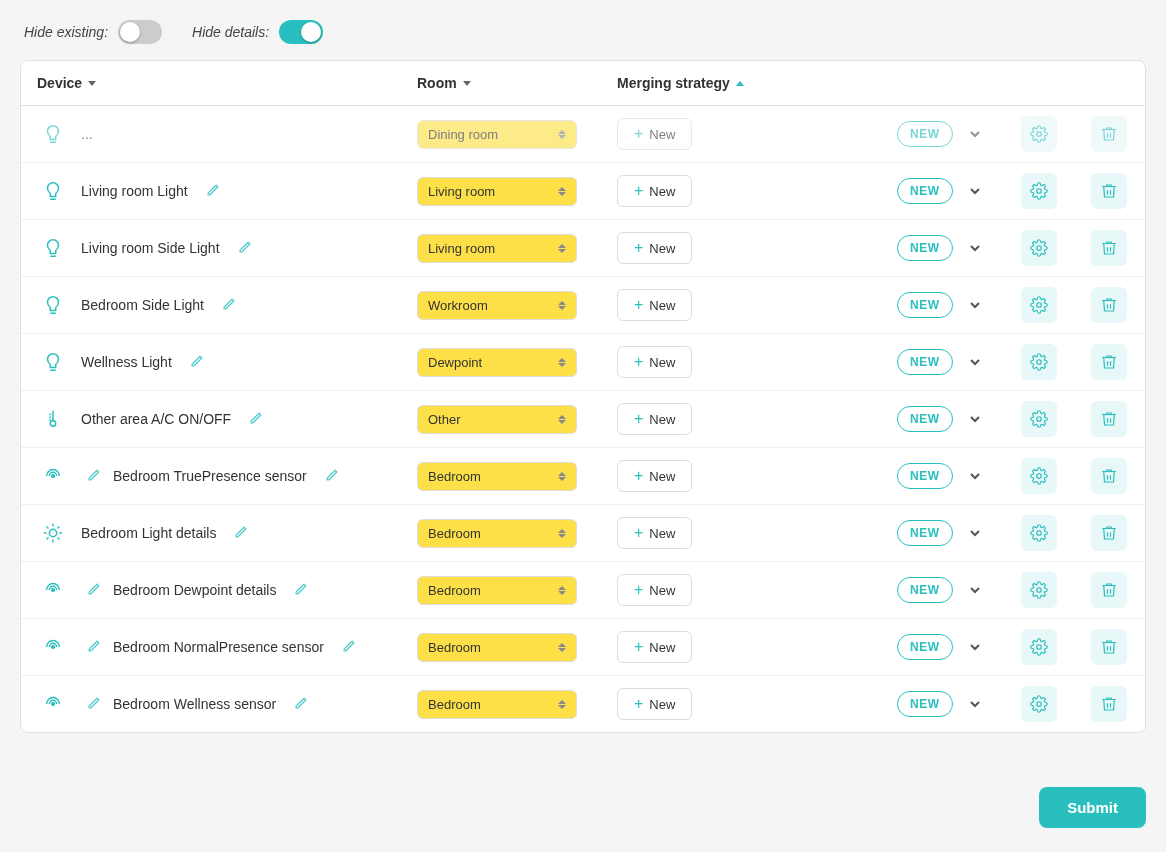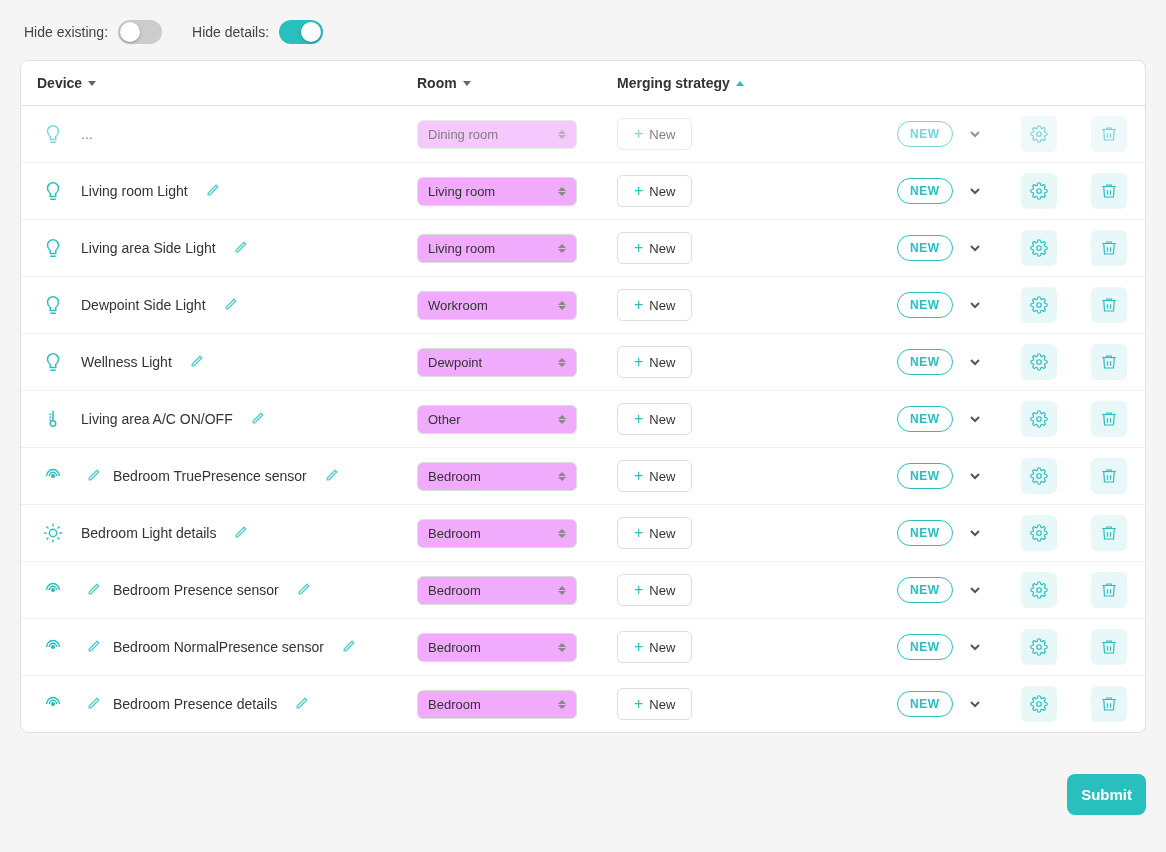--- a/index.html
+++ b/index.html
@@ -24,20 +24,21 @@
       padding: 0 4px;
     }
     .toggle-group {
       display: flex;
       align-items: center;
       gap: 10px;
     }
     .toggle-label {
       font-size: 14px;
       color: #444;
+      font-style: italic;
     }
     .toggle {
       width: 44px;
       height: 24px;
       border-radius: 12px;
       position: relative;
       cursor: pointer;
       transition: background 0.2s;
     }
     .toggle.off { background: #ccc; }
@@ -144,21 +145,21 @@
       opacity: 0.8;
     }
     .edit-icon svg { width: 14px; height: 14px; }
 
     .room-select {
       display: flex;
       align-items: center;
       border: 1px solid #ddd;
       border-radius: 6px;
       padding: 6px 10px;
-      background: #f0abfc;
+      background: #fde047;
       cursor: pointer;
       width: 160px;
       justify-content: space-between;
       font-size: 13px;
       color: #333;
     }
     .room-select .up-down {
       display: flex;
       flex-direction: column;
       gap: 1px;
@@ -235,27 +236,27 @@
     .action-btn.delete { background: #e8f7f7; }
 
     .action-cell {
       display: flex;
       align-items: center;
       justify-content: center;
     }
 
     .submit-btn {
       position: absolute;
-      bottom: 37px;
+      bottom: 24px;
       right: 20px;
       background: #2ABFBF;
       color: white;
       border: none;
       border-radius: 8px;
-      padding: 12px 14px;
+      padding: 12px 28px;
       font-size: 15px;
       font-weight: 600;
       cursor: pointer;
     }
 
     .partial-row td {
       padding: 10px 16px;
       opacity: 0.9;
     }
   </style>
@@ -432,21 +433,21 @@
               </td>
             </tr>
             <tr>
               <td>
                 <div class="device-cell">
       <div class="device-icon">
                     <svg viewBox="0 0 24 24" fill="none" stroke="currentColor" stroke-width="1.6">
       <path d="M9 21h6M12 3a6 6 0 0 1 6 6c0 2.4-1.4 4.5-3 5.7V18H9v-3.3C7.4 13.5 6 11.4 6 9a6 6 0 0 1 6-6z"></path>
     </svg>
                   </div>
-                  <span class="device-name">Living area Side Light</span>
+                  <span class="device-name">Living room Side Light</span>
                   <span class="edit-icon"><svg viewBox="0 0 16 16" fill="none" stroke="currentColor" stroke-width="1.5">
       <path d="M11.5 2.5l2 2-9 9H2.5v-2L11.5 2.5z"></path>
     </svg></span>
                 </div>
               </td>
               <td>
                 <div class="room-select">
       <span>Living room</span>
       <span class="up-down">
         <span class="arr-up"></span>
@@ -494,21 +495,21 @@
               </td>
             </tr>
             <tr>
               <td>
                 <div class="device-cell">
       <div class="device-icon">
                     <svg viewBox="0 0 24 24" fill="none" stroke="currentColor" stroke-width="1.6">
       <path d="M9 21h6M12 3a6 6 0 0 1 6 6c0 2.4-1.4 4.5-3 5.7V18H9v-3.3C7.4 13.5 6 11.4 6 9a6 6 0 0 1 6-6z"></path>
     </svg>
                   </div>
-                  <span class="device-name">Dewpoint Side Light</span>
+                  <span class="device-name">Bedroom Side Light</span>
                   <span class="edit-icon"><svg viewBox="0 0 16 16" fill="none" stroke="currentColor" stroke-width="1.5">
       <path d="M11.5 2.5l2 2-9 9H2.5v-2L11.5 2.5z"></path>
     </svg></span>
                 </div>
               </td>
               <td>
                 <div class="room-select">
       <span>Workroom</span>
       <span class="up-down">
         <span class="arr-up"></span>
@@ -622,21 +623,21 @@
                 <div class="device-cell">
       <div class="device-icon">
                     <svg viewBox="0 0 24 24" fill="none" stroke="currentColor" stroke-width="1.6">
       <line x1="12" y1="3" x2="12" y2="14"></line>
       <circle cx="12" cy="17" r="3"></circle>
       <line x1="8" y1="7" x2="10" y2="7"></line>
       <line x1="8" y1="10" x2="10" y2="10"></line>
       <line x1="8" y1="13" x2="10" y2="13"></line>
     </svg>
                   </div>
-                  <span class="device-name">Living area A/C ON/OFF</span>
+                  <span class="device-name">Other area A/C ON/OFF</span>
                   <span class="edit-icon"><svg viewBox="0 0 16 16" fill="none" stroke="currentColor" stroke-width="1.5">
       <path d="M11.5 2.5l2 2-9 9H2.5v-2L11.5 2.5z"></path>
     </svg></span>
                 </div>
               </td>
               <td>
                 <div class="room-select">
       <span>Other</span>
       <span class="up-down">
         <span class="arr-up"></span>
@@ -826,21 +827,21 @@
       <div class="device-icon">
                     <svg viewBox="0 0 24 24" fill="none" stroke="currentColor" stroke-width="1.6">
       <path d="M5 12c0-3.9 3.1-7 7-7s7 3.1 7 7"></path>
       <path d="M8 12c0-2.2 1.8-4 4-4s4 1.8 4 4"></path>
       <circle cx="12" cy="12" r="1.5" fill="currentColor"></circle>
     </svg>
                   </div>
                   <span class="edit-icon"><svg viewBox="0 0 16 16" fill="none" stroke="currentColor" stroke-width="1.5">
       <path d="M11.5 2.5l2 2-9 9H2.5v-2L11.5 2.5z"></path>
     </svg></span>
-                  <span class="device-name">Bedroom Presence sensor</span>
+                  <span class="device-name">Bedroom Dewpoint details</span>
                   <span class="edit-icon"><svg viewBox="0 0 16 16" fill="none" stroke="currentColor" stroke-width="1.5">
       <path d="M11.5 2.5l2 2-9 9H2.5v-2L11.5 2.5z"></path>
     </svg></span>
                 </div>
               </td>
               <td>
                 <div class="room-select">
       <span>Bedroom</span>
       <span class="up-down">
         <span class="arr-up"></span>
@@ -960,21 +961,21 @@
       <div class="device-icon">
                     <svg viewBox="0 0 24 24" fill="none" stroke="currentColor" stroke-width="1.6">
       <path d="M5 12c0-3.9 3.1-7 7-7s7 3.1 7 7"></path>
       <path d="M8 12c0-2.2 1.8-4 4-4s4 1.8 4 4"></path>
       <circle cx="12" cy="12" r="1.5" fill="currentColor"></circle>
     </svg>
                   </div>
                   <span class="edit-icon"><svg viewBox="0 0 16 16" fill="none" stroke="currentColor" stroke-width="1.5">
       <path d="M11.5 2.5l2 2-9 9H2.5v-2L11.5 2.5z"></path>
     </svg></span>
-                  <span class="device-name">Bedroom Presence details</span>
+                  <span class="device-name">Bedroom Wellness sensor</span>
                   <span class="edit-icon"><svg viewBox="0 0 16 16" fill="none" stroke="currentColor" stroke-width="1.5">
       <path d="M11.5 2.5l2 2-9 9H2.5v-2L11.5 2.5z"></path>
     </svg></span>
                 </div>
               </td>
               <td>
                 <div class="room-select">
       <span>Bedroom</span>
       <span class="up-down">
         <span class="arr-up"></span>

